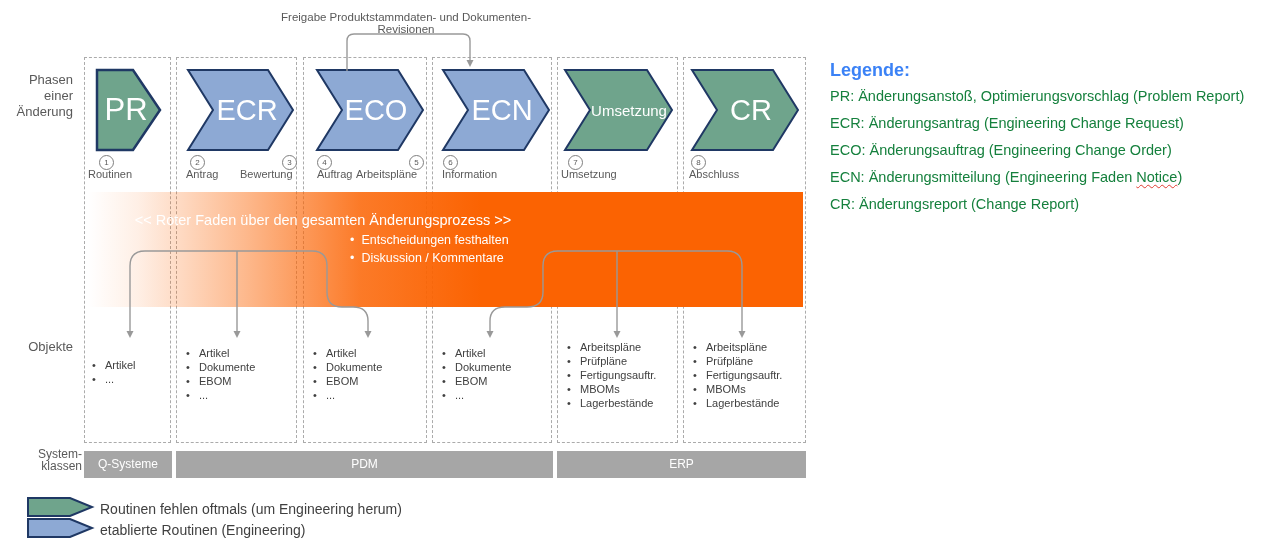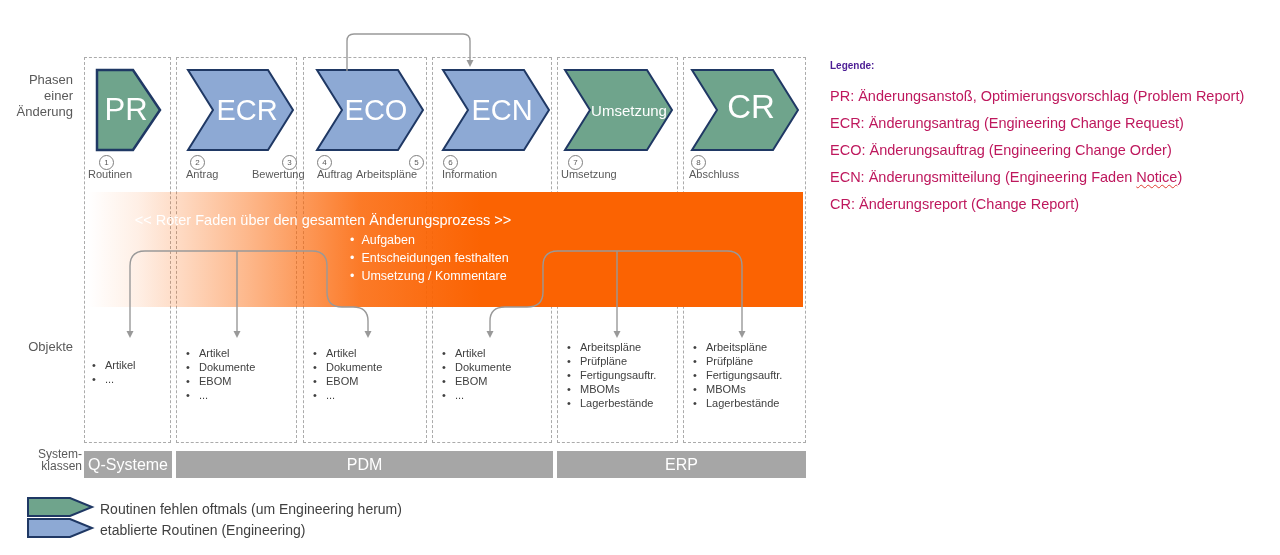--- a/index.html
+++ b/index.html
@@ -14,35 +14,36 @@
   .banner-bullets{position:absolute;left:350px;top:231px;z-index:4;color:#fff;font-size:12.5px;line-height:18px;}
   .banner-bullets .dot{margin-right:7px;}
   .chevlabel{position:absolute;color:#fff;text-align:center;z-index:4;}
   .stepnum{position:absolute;width:13px;height:13px;border:1px solid #7f7f7f;border-radius:50%;
            background:#fff;color:#595959;font-size:8px;line-height:13px;text-align:center;z-index:3;}
   .steplabel{position:absolute;top:168px;color:#595959;font-size:11px;z-index:3;white-space:nowrap;}
   .leftlabel{position:absolute;color:#595959;font-size:13px;text-align:right;line-height:16px;z-index:3;}
   .objlist{position:absolute;z-index:3;font-size:11px;color:#404040;line-height:14px;}
   .objlist .row{white-space:nowrap;}
   .objlist .b{display:inline-block;width:13px;}
-  .sysbar{position:absolute;top:451px;height:27px;background:#a6a6a6;color:#fff;font-size:16px;
+  .sysbar{position:absolute;top:451px;height:27px;background:#a6a6a6;color:#fff;font-size:12px;
           text-align:center;line-height:27px;z-index:3;}
   .topnote{position:absolute;left:256px;width:300px;top:11px;text-align:center;color:#595959;
            font-size:11.5px;z-index:3;}
-  .legend{position:absolute;left:830px;z-index:3;color:#be185d;font-size:14.5px;white-space:nowrap;}
-  .legend.h{font-size:10px;font-weight:bold;color:#4c1d95;}
+  .legend{position:absolute;left:830px;z-index:3;color:#15803d;font-size:14.5px;white-space:nowrap;}
+  .legend.h{font-size:18px;font-weight:bold;color:#3b82f6;}
   .misspell{text-decoration:underline wavy #e03c31 1px;text-underline-offset:2px;}
   .keytext{position:absolute;left:100px;color:#404040;font-size:14px;z-index:3;white-space:nowrap;}
   svg{position:absolute;left:0;top:0;z-index:3;pointer-events:none;}
 </style>
 </head>
 <body>
 
 <div id="stage">
 
+  <div class="topnote">Freigabe Produktstammdaten- und Dokumenten-Revisionen</div>
 
   <div class="leftlabel" style="left:16px;top:72px;width:57px;">
     <div>Phasen</div>
     <div>einer</div>
     <div>Änderung</div>
   </div>
   <div class="leftlabel" style="left:16px;top:339px;width:57px;">Objekte</div>
   <div class="leftlabel" style="left:16px;top:449px;width:66px;font-size:12px;line-height:11.5px;">
     <div>System-</div>
     <div>klassen</div>
@@ -51,23 +52,22 @@
   <div class="col" style="left:84px;width:87px;"></div>
   <div class="col" style="left:176px;width:121px;"></div>
   <div class="col" style="left:303px;width:124px;"></div>
   <div class="col" style="left:432px;width:120px;"></div>
   <div class="col" style="left:557px;width:121px;"></div>
   <div class="col" style="left:683px;width:123px;"></div>
 
   <div class="banner"></div>
   <div class="banner-title">&lt;&lt; Roter Faden über den gesamten Änderungsprozess &gt;&gt;</div>
   <div class="banner-bullets">
-    <div class="row"><span class="dot">•</span><span>Aufgaben</span></div>
     <div class="row"><span class="dot">•</span><span>Entscheidungen festhalten</span></div>
-    <div class="row"><span class="dot">•</span><span>Umsetzung / Kommentare</span></div>
+    <div class="row"><span class="dot">•</span><span>Diskussion / Kommentare</span></div>
   </div>
 
   <svg width="1280" height="555" viewBox="0 0 1280 555">
 
     <polygon points="97,70 133,70 160,110 133,150 97,150" stroke-width="2.5" stroke="#1F3864" fill="#6FA48C"></polygon>
     <polygon points="188,70 268,70 293,110 268,150 188,150 213,110" stroke-width="2" stroke="#1F3864" fill="#8DA9D4"></polygon>
     <polygon points="317,70 398,70 423,110 398,150 317,150 342,110" stroke-width="2" stroke="#1F3864" fill="#8DA9D4"></polygon>
     <polygon points="443,70 524,70 549,110 524,150 443,150 468,110" stroke-width="2" stroke="#1F3864" fill="#8DA9D4"></polygon>
     <polygon points="565,70 647,70 672,110 647,150 565,150 590,110" stroke-width="2" stroke="#1F3864" fill="#6FA48C"></polygon>
     <polygon points="692,70 773,70 798,110 773,150 692,150 717,110" stroke-width="2" stroke="#1F3864" fill="#6FA48C"></polygon>
@@ -89,28 +89,28 @@
 
     <polygon points="28,498 70,498 92,507 70,516 28,516" stroke-width="2" stroke="#1F3864" fill="#6FA48C"></polygon>
     <polygon points="28,519 70,519 92,528 70,537 28,537" stroke-width="2" stroke="#1F3864" fill="#8DA9D4"></polygon>
   </svg>
 
   <div class="chevlabel" style="left:99px;width:54px;top:92px;font-size:31px;">PR</div>
   <div class="chevlabel" style="left:192px;width:110px;top:94px;font-size:29px;">ECR</div>
   <div class="chevlabel" style="left:321px;width:110px;top:94px;font-size:29px;">ECO</div>
   <div class="chevlabel" style="left:447px;width:110px;top:94px;font-size:29px;">ECN</div>
   <div class="chevlabel" style="left:569px;width:120px;top:102px;font-size:15px;">Umsetzung</div>
-  <div class="chevlabel" style="left:696px;width:110px;top:88px;font-size:33px;">CR</div>
+  <div class="chevlabel" style="left:696px;width:110px;top:94px;font-size:29px;">CR</div>
 
   <div class="stepnum" style="left:99px;top:155px;">1</div>
   <div class="steplabel" style="left:88px;">Routinen</div>
   <div class="stepnum" style="left:190px;top:155px;">2</div>
   <div class="steplabel" style="left:186px;">Antrag</div>
   <div class="stepnum" style="left:282px;top:155px;">3</div>
-  <div class="steplabel" style="left:252px;">Bewertung</div>
+  <div class="steplabel" style="left:240px;">Bewertung</div>
   <div class="stepnum" style="left:317px;top:155px;">4</div>
   <div class="steplabel" style="left:317px;">Auftrag</div>
   <div class="stepnum" style="left:409px;top:155px;">5</div>
   <div class="steplabel" style="left:356px;">Arbeitspläne</div>
   <div class="stepnum" style="left:443px;top:155px;">6</div>
   <div class="steplabel" style="left:442px;">Information</div>
   <div class="stepnum" style="left:568px;top:155px;">7</div>
   <div class="steplabel" style="left:561px;">Umsetzung</div>
   <div class="stepnum" style="left:691px;top:155px;">8</div>
   <div class="steplabel" style="left:689px;">Abschluss</div>

